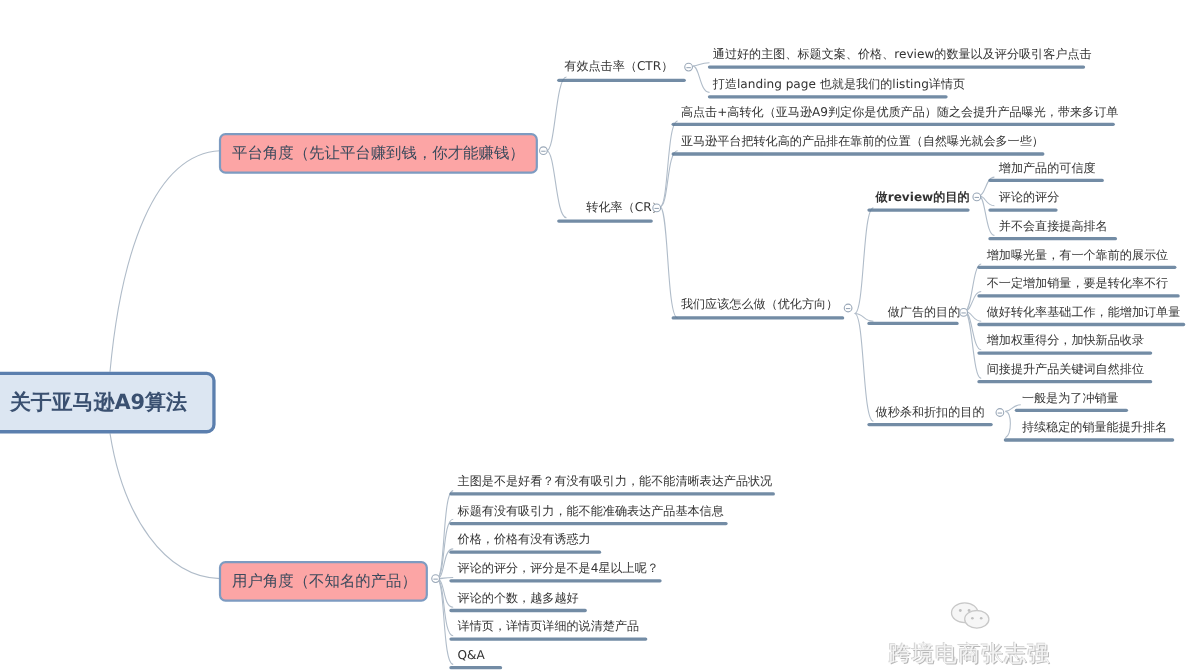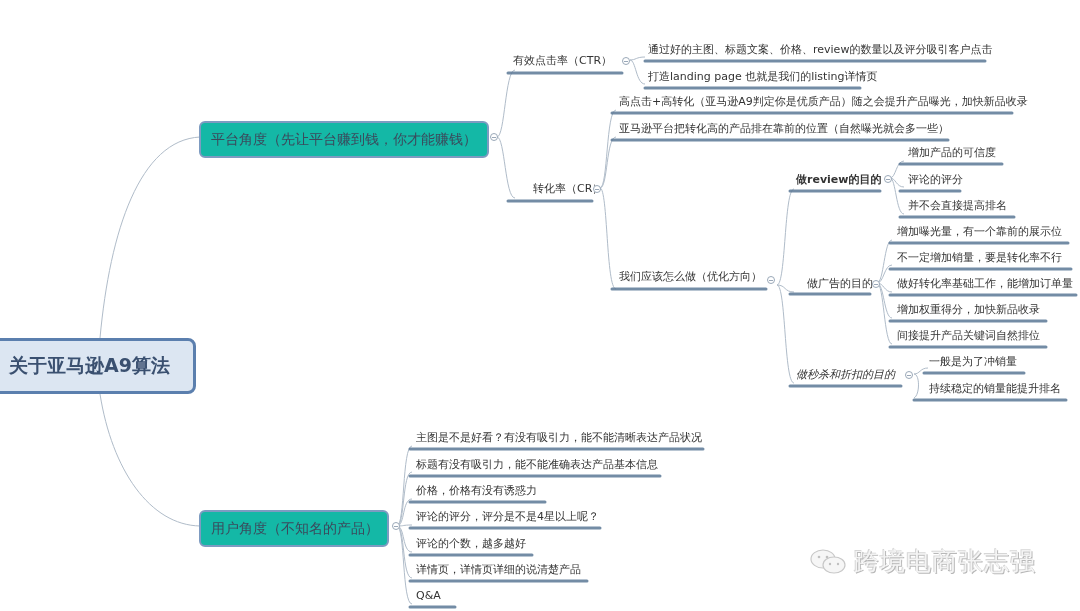--- a/index.html
+++ b/index.html
@@ -3,30 +3,30 @@
 <meta charset="utf-8">
 <style>
   html, body { margin:0; padding:0; }
   body { width:1080px; height:611px; position:relative; overflow:hidden; background:#ffffff;
          font-family:"DejaVu Sans","Liberation Sans",sans-serif; color:#333; }
   #links { position:absolute; left:0; top:0; width:1080px; height:611px; }
   .node { position:absolute; white-space:nowrap;text-align:center; }
   .root { left:-12px; top:338px; width:208px; height:56px; border:3px solid #5b7fae; border-radius:8px;
           background:#dce6f2; box-sizing:border-box; display:flex; align-items:center;
           padding-left:18px; font-size:19px; font-weight:bold; color:#3a5070; }
-  .main { height:37px; border:2px solid #7d9bc1; border-radius:6px; background:#14b8a6; box-sizing:border-box;
+  .main { height:37px; border:2px solid #7d9bc1; border-radius:6px; background:#fca5a5; box-sizing:border-box;
           display:flex; align-items:center; padding:16px 10px; font-size:14px; color:#3b4a5c; }
   .sub { font-size:11px; color:#333; height:18px; line-height:18px; }
   .leaf { font-size:11px; color:#333; height:18px; line-height:18px; }
   .collapse { position:absolute; width:8px; height:8px; border:1px solid #9aa8b8; border-radius:50%;
               background:#fff; box-sizing:border-box; }
   .collapse::after { content:""; position:absolute; left:1px; right:1px; top:3px; height:1px; background:#9aa8b8; }
   .watermark { position:absolute; left:808px; top:545px; display:flex; align-items:center; gap:6px;
-               font-size:25px; color:#f4f4f4; letter-spacing:1px;
-               text-shadow: 1px 1px 0 #b8b8b8, -1px -1px 0 #d6d6d6; }
+               font-size:20px; color:#f4f4f4; letter-spacing:1px;
+               text-shadow: 1px 1px 0 #b8b8b8, -1px -1px 0 #d6d6d6; flex-direction: column; }
   .wm-icon { width:40px; height:30px; position:relative; }
 </style>
 </head>
 <body>
 
 <svg id="links" viewBox="0 0 1080 611" xmlns="http://www.w3.org/2000/svg">
   <g fill="none" stroke="#b0bcc9" stroke-width="1">
 
     <path d="M100,338 C110,230 140,140 200,137"></path>
     <path d="M100,394 C112,470 150,525 200,526"></path>
@@ -111,21 +111,21 @@
   <span>有效点击率（CTR）</span>
 </div>
 <div class="collapse" style="left:622px; top:57px;"></div>
 <div class="node leaf" style="left:648px; top:41px;"><span>通过好的主图、标题文案、价格、review的数量以及评分吸引客户点击</span></div>
 <div class="node leaf" style="left:648px; top:68px;"><span>打造landing page 也就是我们的listing详情页</span></div>
 
 <div class="node sub" style="left:533px; top:180px;">
   <span>转化率（CR）</span>
 </div>
 <div class="collapse" style="left:593px; top:185px;"></div>
-<div class="node leaf" style="left:619px; top:93px;"><span>高点击+高转化（亚马逊A9判定你是优质产品）随之会提升产品曝光，加快新品收录</span></div>
+<div class="node leaf" style="left:619px; top:93px;"><span>高点击+高转化（亚马逊A9判定你是优质产品）随之会提升产品曝光，带来多订单</span></div>
 <div class="node leaf" style="left:619px; top:120px;"><span>亚马逊平台把转化高的产品排在靠前的位置（自然曝光就会多一些）</span></div>
 
 <div class="node sub" style="left:619px; top:268px;">
   <span>我们应该怎么做（优化方向）</span>
 </div>
 <div class="collapse" style="left:767px; top:276px;"></div>
 
 <div class="node sub" style="left:796px; top:171px;font-weight:bold;">
   <span>做review的目的</span>
 </div>
@@ -137,21 +137,21 @@
 <div class="node sub" style="left:796px; top:275px;margin-left:11px;">
   <span>做广告的目的</span>
 </div>
 <div class="collapse" style="left:872px; top:280px;"></div>
 <div class="node leaf" style="left:897px; top:223px;"><span>增加曝光量，有一个靠前的展示位</span></div>
 <div class="node leaf" style="left:897px; top:249px;"><span>不一定增加销量，要是转化率不行</span></div>
 <div class="node leaf" style="left:897px; top:275px;"><span>做好转化率基础工作，能增加订单量</span></div>
 <div class="node leaf" style="left:897px; top:301px;"><span>增加权重得分，加快新品收录</span></div>
 <div class="node leaf" style="left:897px; top:327px;"><span>间接提升产品关键词自然排位</span></div>
 
-<div class="node sub" style="left:796px; top:366px;font-style:italic;">
+<div class="node sub" style="left:796px; top:366px;">
   <span>做秒杀和折扣的目的</span>
 </div>
 <div class="collapse" style="left:905px; top:371px;"></div>
 <div class="node leaf" style="left:929px; top:353px;"><span>一般是为了冲销量</span></div>
 <div class="node leaf" style="left:929px; top:380px;"><span>持续稳定的销量能提升排名</span></div>
 
 <div class="node main" style="left:199px; top:510px; width:190px;">
   <span>用户角度（不知名的产品）</span>
 </div>
 <div class="collapse" style="left:392px; top:522px;"></div>

